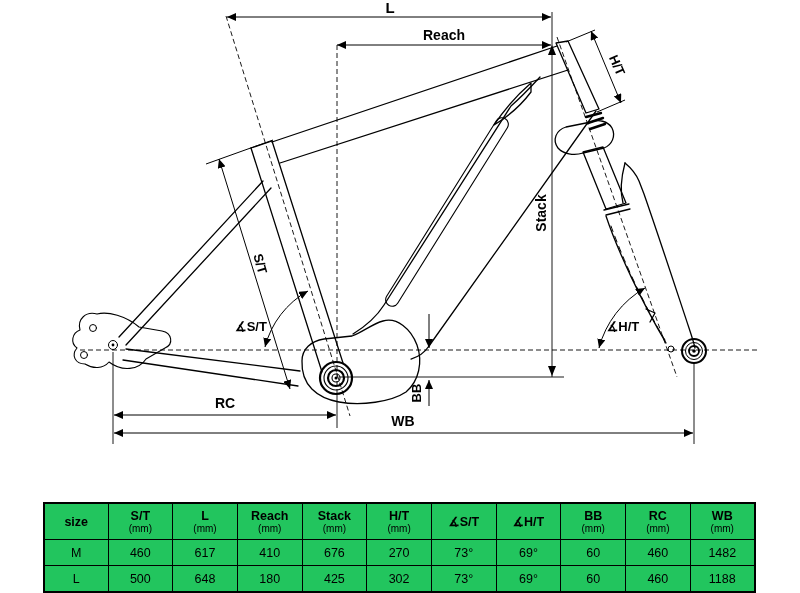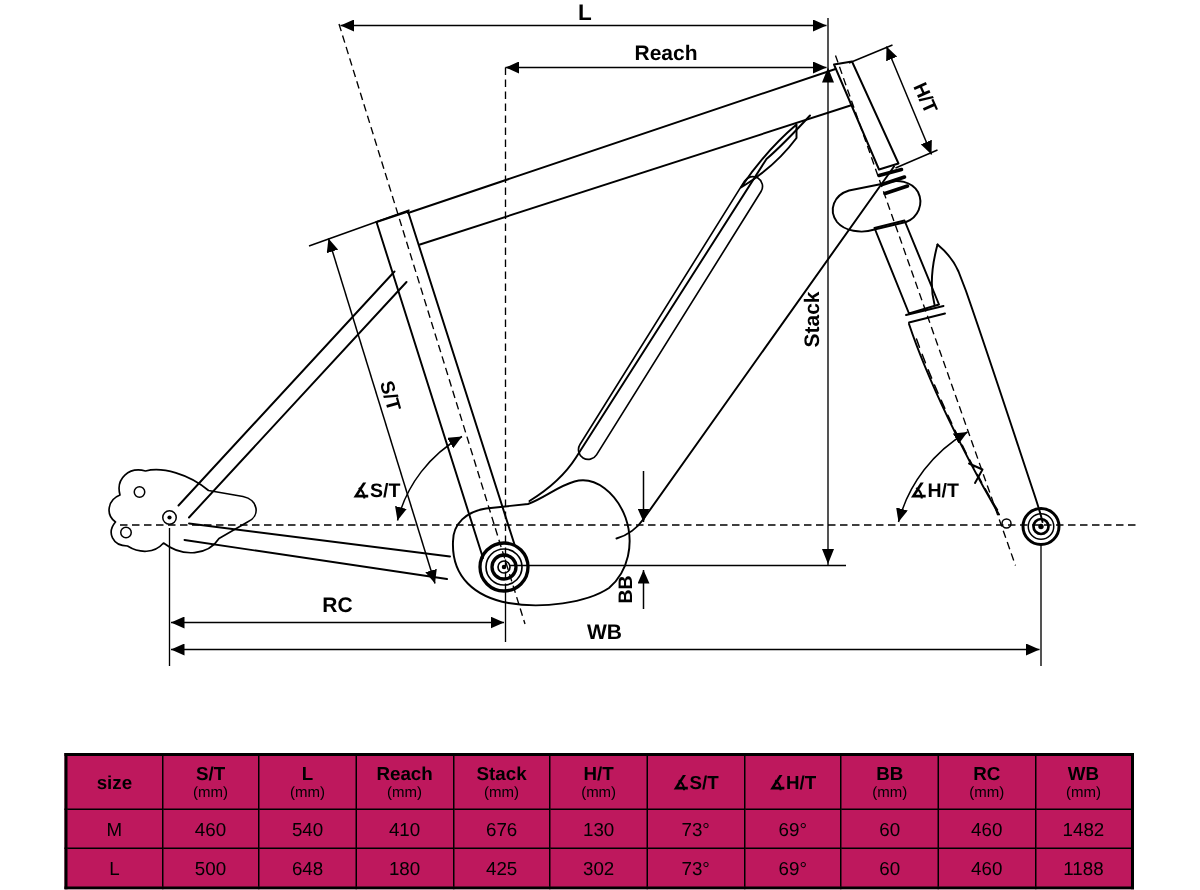--- a/index.html
+++ b/index.html
@@ -1,19 +1,19 @@
 <!DOCTYPE html>
 <html><head>
 <meta charset="utf-8">
 <style>
   html,body{margin:0;padding:0;background:#ffffff;}
   body{width:800px;height:593px;position:relative;font-family:"Liberation Sans",sans-serif;color:#000;}
   #diagram{position:absolute;left:0;top:0;}
   svg text{font-family:"Liberation Sans",sans-serif;font-weight:700;fill:#000;}
-  #geo-table{position:absolute;left:43px;top:502px;width:711px;border-collapse:collapse;table-layout:fixed;background:#be185d;}
+  #geo-table{position:absolute;left:43px;top:502px;width:711px;border-collapse:collapse;table-layout:fixed;background:#22c55e;}
   #geo-table,#geo-table th,#geo-table td{border:1px solid #000;}
   #geo-table{border:2px solid #000;}
   #geo-table th{height:35px;padding:0;vertical-align:middle;text-align:center;}
   #geo-table td{height:25px;padding:0;text-align:center;font-size:12.5px;font-weight:400;}
   .h-label{font-size:12.5px;font-weight:700;line-height:14px;}
   .h-unit{font-size:10px;font-weight:400;line-height:11px;}
   col.c-size{width:64px;} col.c-std{width:64.7px;}
 </style>
 </head>
 <body>
@@ -180,24 +180,24 @@
       <th>
           <div class="h-label">WB</div>
           <div class="h-unit">(mm)</div>
         </th>
     </tr>
   </thead>
   <tbody>
     <tr>
       <td>M</td>
       <td>460</td>
-      <td>540</td>
+      <td>617</td>
       <td>410</td>
       <td>676</td>
-      <td>130</td>
+      <td>270</td>
       <td>73°</td>
       <td>69°</td>
       <td>60</td>
       <td>460</td>
       <td>1482</td>
     </tr>
     <tr>
       <td>L</td>
       <td>500</td>
       <td>648</td>

